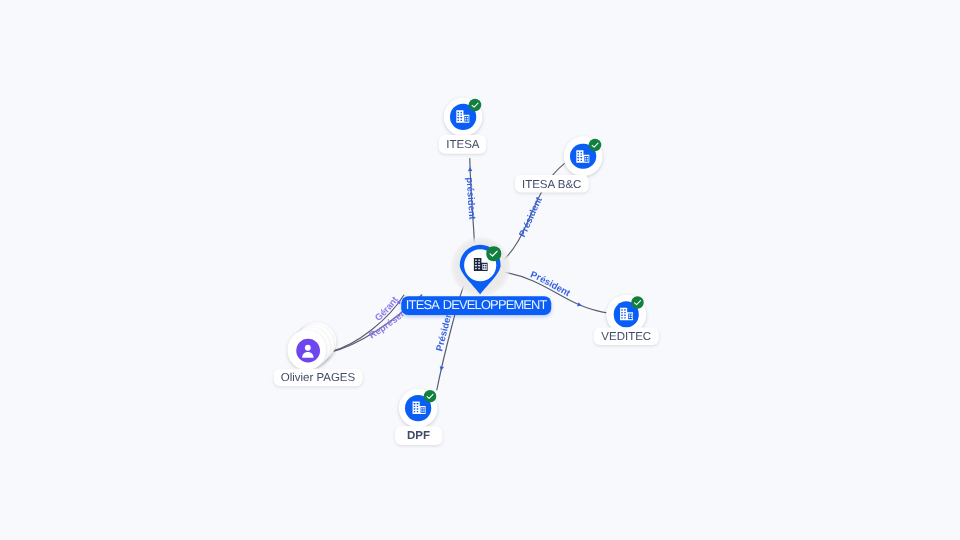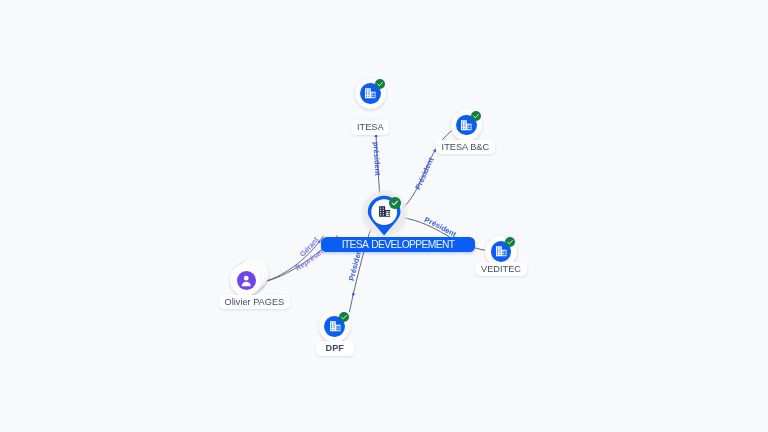--- a/index.html
+++ b/index.html
@@ -16,21 +16,21 @@
   .disc{position:absolute;border-radius:50%;background:#ffffff;
         box-shadow:0 1px 3px rgba(40,48,70,.20);}
   .inner{position:absolute;border-radius:50%;display:flex;align-items:center;justify-content:center;}
   .badge{position:absolute;border-radius:50%;background:#17803d;display:flex;
          align-items:center;justify-content:center;}
   .nlabel{position:absolute;transform:translateZ(0);background:#ffffff;border-radius:5px;
           color:#414a68;font-size:9.2px;line-height:14.4px;height:14.4px;
           padding:0 5.6px;min-width:27px;text-align:center;box-sizing:content-box;white-space:nowrap;
           box-shadow:0 1px 2.5px rgba(40,48,70,.13);}
   .nlabel.sel{background:#0b5ef5;color:#eaf2ff;border-radius:5.5px;height:15.2px;line-height:15.2px;
-          font-size:10.3px;letter-spacing:-0.65px;word-spacing:1.4px;padding:0 21px;
+          font-size:10.3px;letter-spacing:-0.65px;word-spacing:1.4px;padding:0 4px;
           box-shadow:0 1.5px 3px rgba(26,94,240,.28);}
   .halo{position:absolute;border-radius:50%;background:radial-gradient(closest-side,#ebeaeb 78%,rgba(235,234,235,.72) 90%,rgba(235,234,235,0) 100%);}
 </style>
 </head>
 <body>
 <div id="stage">
   <svg id="edges" viewBox="0 0 768 432">
       <defs>
         <path d="M 375.8 126.5 C 376.8 164.8 380.4 194 379.3 197" id="lp_e1" fill="none"></path>
         <path d="M 401.3 209.4 C 424.9 188.6 425.2 151.6 451.7 130.7" id="lp_e2" fill="none"></path>
@@ -114,21 +114,21 @@
               <rect x="15.3" y="16" width="1.95" height="1.95" rx="0.3"></rect>
               <rect x="18.35" y="16" width="1.95" height="1.95" rx="0.3"></rect>
             </g>
           </svg>
         </div>
         <div class="badge" style="left: 374.6px; top: 79px; width: 10px; height: 10px; background: rgb(17, 128, 63);">
           <svg width="10" height="10" viewBox="0 0 24 24">
             <path d="M6.4 12.6 L10.3 16.2 L17.8 8.4" stroke="#fff" stroke-width="2" fill="none" stroke-linecap="round" stroke-linejoin="round"></path>
           </svg>
         </div>
-        <div class="nlabel" style="left: 351.206px; top: 108.4px; visibility: visible; margin-top: 12px;">ITESA</div>
+        <div class="nlabel" style="left: 351.206px; top: 108.4px; visibility: visible;">ITESA</div>
       </div>
       <div class="node" style="left: 0px; top: 0px;">
         <div class="disc" style="left: 451px; top: 109.3px; width: 31.4px; height: 31.4px;"></div>
         <div class="inner" style="left: 456.3px; top: 114.6px; width: 20.8px; height: 20.8px; background: rgb(11, 94, 245);">
           <svg width="12.5" height="12.5" viewBox="0 0 24 24">
             <path fill="#fff" d="M2.0 2.4 h11.0 v6.9 h9.0 v12.3 h-20.0 z"></path>
             <g fill="#0b5ef5">
               <rect x="3.9" y="4.6" width="2.2" height="2.2" rx="0.35"></rect>
               <rect x="8.5" y="4.6" width="2.2" height="2.2" rx="0.35"></rect>
               <rect x="3.9" y="8.649999999999999" width="2.2" height="2.2" rx="0.35"></rect>
@@ -145,21 +145,21 @@
               <rect x="15.3" y="16" width="1.95" height="1.95" rx="0.3"></rect>
               <rect x="18.35" y="16" width="1.95" height="1.95" rx="0.3"></rect>
             </g>
           </svg>
         </div>
         <div class="badge" style="left: 471px; top: 110.5px; width: 10px; height: 10px; background: rgb(17, 128, 63);">
           <svg width="10" height="10" viewBox="0 0 24 24">
             <path d="M6.4 12.6 L10.3 16.2 L17.8 8.4" stroke="#fff" stroke-width="2" fill="none" stroke-linecap="round" stroke-linejoin="round"></path>
           </svg>
         </div>
-        <div class="nlabel" style="left: 436px; top: 139.9px; visibility: visible;">ITESA B&amp;C</div>
+        <div class="nlabel" style="left: 412px; top: 139.9px; visibility: visible;">ITESA B&amp;C</div>
       </div>
       <div class="node" style="left: 0px; top: 0px;">
         <div class="disc" style="left: 485.3px; top: 235.5px; width: 31.4px; height: 31.4px;"></div>
         <div class="inner" style="left: 490.6px; top: 240.8px; width: 20.8px; height: 20.8px; background: rgb(11, 94, 245);">
           <svg width="12.5" height="12.5" viewBox="0 0 24 24">
             <path fill="#fff" d="M2.0 2.4 h11.0 v6.9 h9.0 v12.3 h-20.0 z"></path>
             <g fill="#0b5ef5">
               <rect x="3.9" y="4.6" width="2.2" height="2.2" rx="0.35"></rect>
               <rect x="8.5" y="4.6" width="2.2" height="2.2" rx="0.35"></rect>
               <rect x="3.9" y="8.649999999999999" width="2.2" height="2.2" rx="0.35"></rect>

